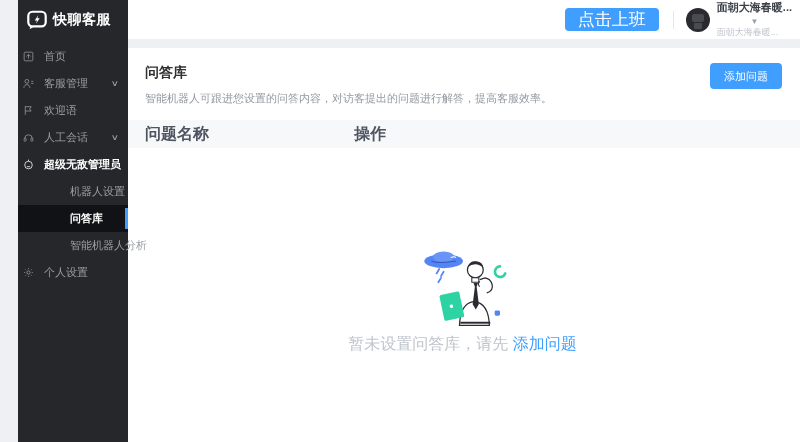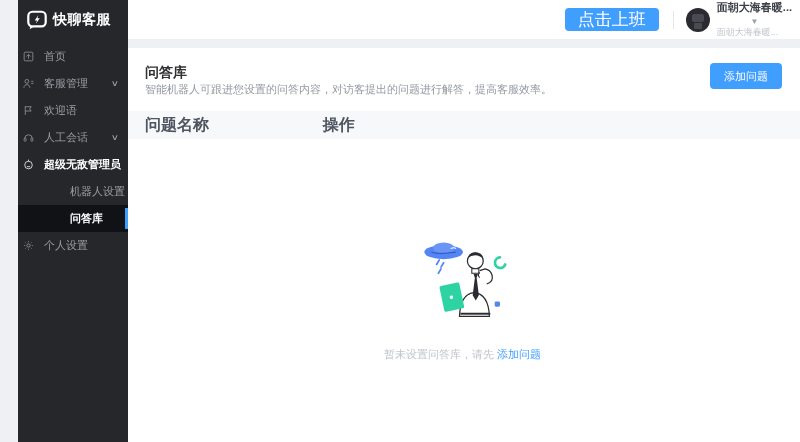--- a/index.html
+++ b/index.html
@@ -34,34 +34,34 @@
   .avatar::after { content:""; position:absolute; left:8px; top:15px; width:8px; height:6px; border-radius:1px; background:#4a4a52; }
   .user-meta { line-height:1.25; }
   .user-name { font-size:11px; color:#3a3f47; font-weight:bold; display:flex; align-items:center; gap:3px;flex-direction:column; }
   .user-caret { font-size:8px; color:#9aa0a8; }
   .user-role { font-size:9px; color:#c0c4cc; }
 
   
   .card { position:absolute; left:125px; top:48px; right:0; bottom:0; background:#ffffff; }
   .card-head { position:relative; padding:16px 20px 0 20px; }
   .card-title { font-size:14px; font-weight:bold; color:#303133; }
-  .card-desc { font-size:11px; color:#9398a1; }
+  .card-desc { font-size:11px; color:#9398a1; margin-top:9px; }
   .add-btn { position:absolute; right:18px; top:15px; background:#409eff; color:#fff; font-size:11px;
              border:none; border-radius:4px; height:26px; padding:0 14px; cursor:pointer; }
 
   
   .thead { margin:14px 0 0 0; height:28px; background:#f7f8fa; display:flex; align-items:center;
            padding:0 20px; }
   .th { font-size:16px; color:#4e5560; font-weight:bold; }
-  .th.c1 { width:28%; } .th.c2 { width:20%; } .th.c3 { width:42%; } .th.c4 { width:10%; }
+  .th.c1 { width:28%; } .th.c2 { width:20%; } .th.c3 { width:42%; } .th.c4 { width:10%; text-align:right; }
 
   
   .empty { margin-top:92px; display:flex; flex-direction:column; align-items:center; }
   .empty-illustration { width:112px; height:88px; }
-  .empty-text { margin-top:28px; font-size:11px; color:#bfc4cc; }
+  .empty-text { margin-top:6px; font-size:16px; color:#bfc4cc; }
   .empty-link { color:#409eff; cursor:pointer; text-decoration:none; }
 </style>
 </head>
 <body>
 
 <div class="app">
 
   <aside class="sidebar">
     <div class="logo">
       <svg width="22" height="22" viewBox="0 0 24 24">
@@ -129,20 +129,23 @@
       </div>
 
       <div class="menu-item sub">
         <span>机器人设置</span>
       </div>
 
       <div class="menu-item sub selected">
         <span>问答库</span>
       </div>
 
+      <div class="menu-item sub">
+        <span>智能机器人分析</span>
+      </div>
 
       <div class="menu-item">
         <span class="mi-icon">
           <svg viewBox="0 0 24 24">
               <circle cx="12" cy="12" r="3"></circle>
               <path d="M12 4 v2 M12 18 v2 M4 12 h2 M18 12 h2 M6.3 6.3 l1.4 1.4 M16.3 16.3 l1.4 1.4 M17.7 6.3 l-1.4 1.4 M7.7 16.3 l-1.4 1.4"></path>
             </svg>
         </span>
         <span>个人设置</span>
       </div>

